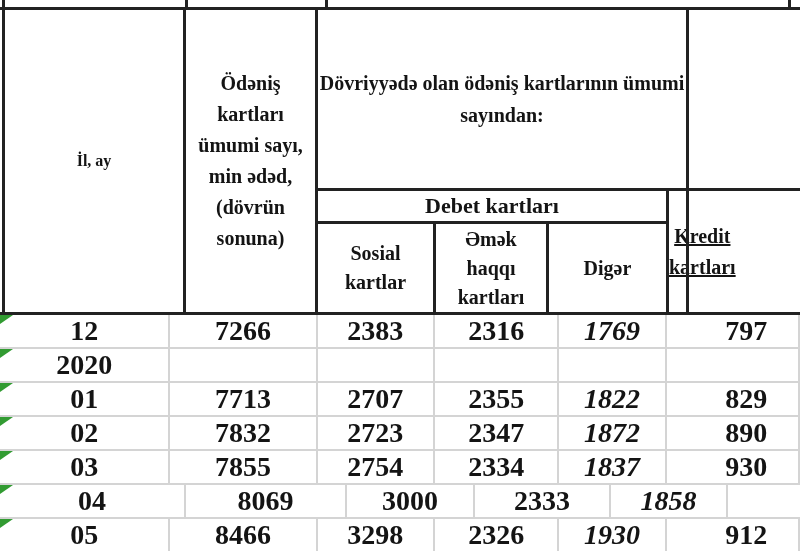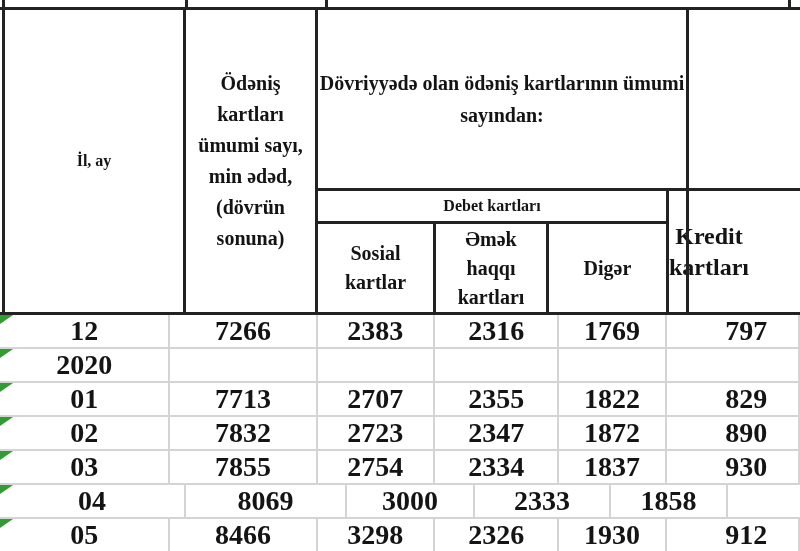--- a/index.html
+++ b/index.html
@@ -22,41 +22,41 @@
   .hc {
     box-sizing:border-box; display:flex; align-items:center; justify-content:center;
     text-align:center; white-space:pre-line;
   }
   .c1 { width:184px; margin-left:2px; border-left:3px solid #222222; border-right:3px solid #222222; font-size:16px; }
   .c2 { width:132px; border-right:3px solid #222222; font-size:20px; line-height:31px; }
   .rgt { width:368px; display:flex; flex-direction:column; box-sizing:border-box; }
   .merged { height:181px; box-sizing:border-box; border-bottom:3px solid #222222; font-size:20px; line-height:32px; }
   .lower { flex:1; display:flex; }
   .debgrp { width:348px; display:flex; flex-direction:column; box-sizing:border-box; }
-  .deb { height:33px; box-sizing:border-box; border-bottom:3px solid #222222; font-size:16px; }
+  .deb { height:33px; box-sizing:border-box; border-bottom:3px solid #222222; font-size:22px; }
   .subs { flex:1; display:flex; }
   .sub { box-sizing:border-box; font-size:20px; line-height:29px; }
   .sub-social { width:115px; }
   .sub-salary { width:116px; border-left:3px solid #222222; border-right:3px solid #222222; }
   .sub-other  { width:117px; }
-  .kredit { width:115px; box-sizing:border-box; border-left:3px solid #222222; font-size:24px; line-height:31px; }
+  .kredit { width:115px; box-sizing:border-box; border-left:3px solid #222222; font-size:20px; line-height:31px;text-decoration:underline; }
   .sliver { flex:1; box-sizing:border-box; border-left:3px solid #222222; display:flex; flex-direction:column; }
   .sliver .sl-top { height:181px; box-sizing:border-box; border-bottom:3px solid #222222; }
 
   
   .data { height:228px; display:flex; flex-direction:column; background:#ffffff; }
   .row { flex:1; display:flex; box-sizing:border-box; border-bottom:2px solid #d4d4d4; }
   .cell {
     box-sizing:border-box; border-right:2px solid #d4d4d4;
     display:flex; align-items:center; justify-content:center;
     font-size:28px;
   }
   .d1 { width:186px; position:relative; }
   .d2 { width:161px; } .d3 { width:128px; } .d4 { width:136px; }
-  .d5 { width:117px; } .d6 { width:115px;margin-left:28px; }
+  .d5 { width:117px;font-style:italic; } .d6 { width:115px;margin-left:28px; }
   .d7 { flex:1; border-right:none; }
   .tri {
     position:absolute; left:0; top:0; width:13px; height:9px;
     background:#329b32; clip-path:polygon(0 0, 100% 0, 0 100%);
   }
   
   .row.partial { flex:none; height:8px; border-bottom:none; }
 </style>
 </head>
 <body>

